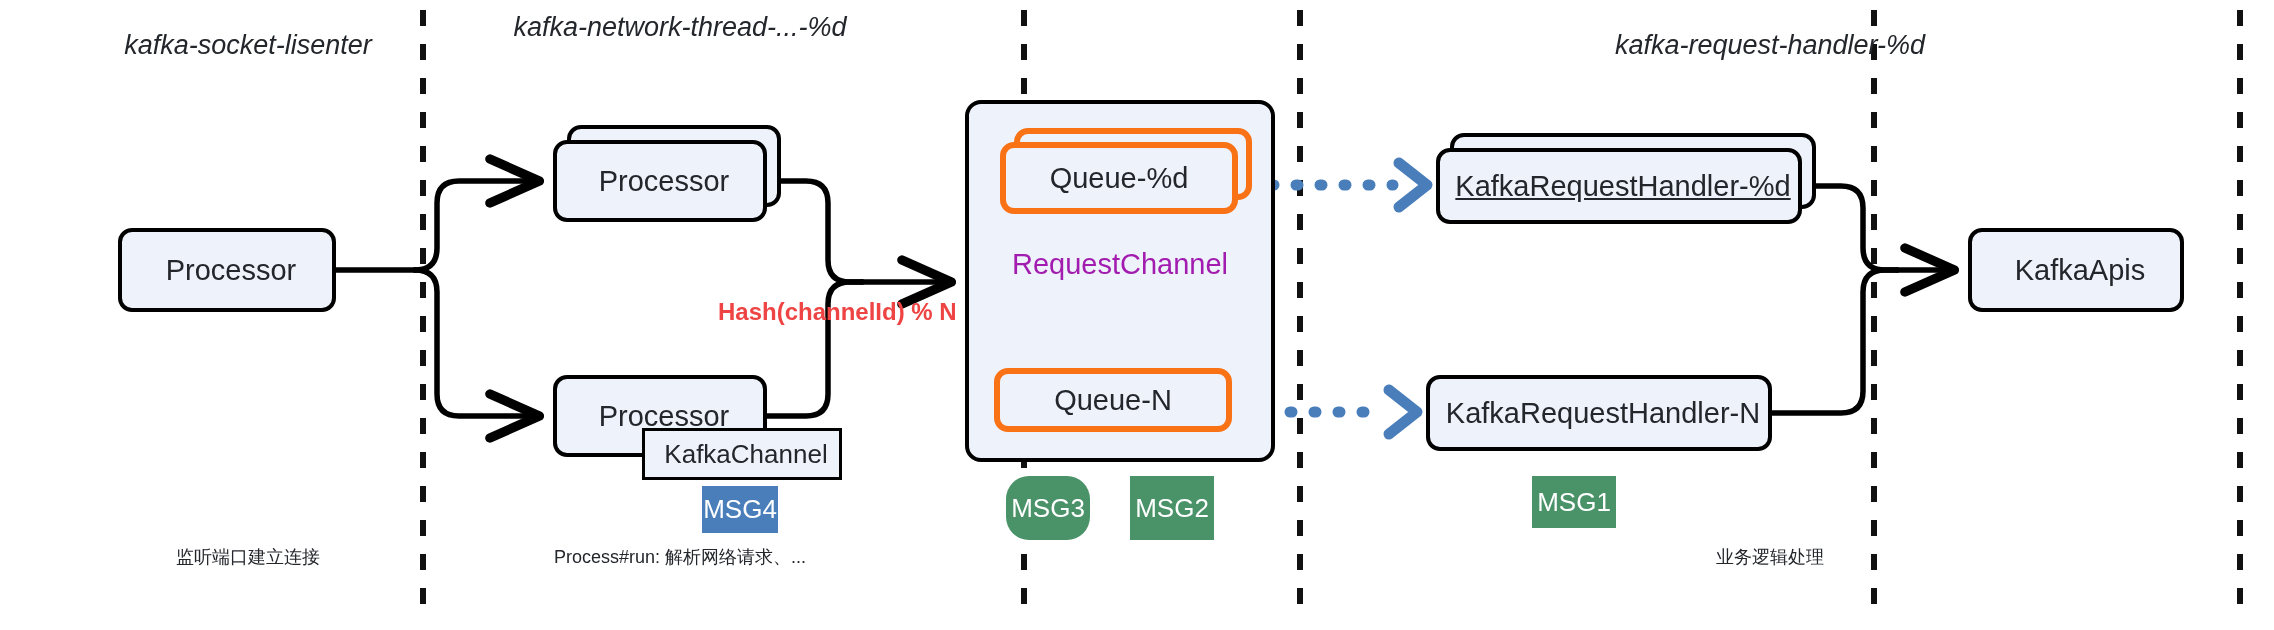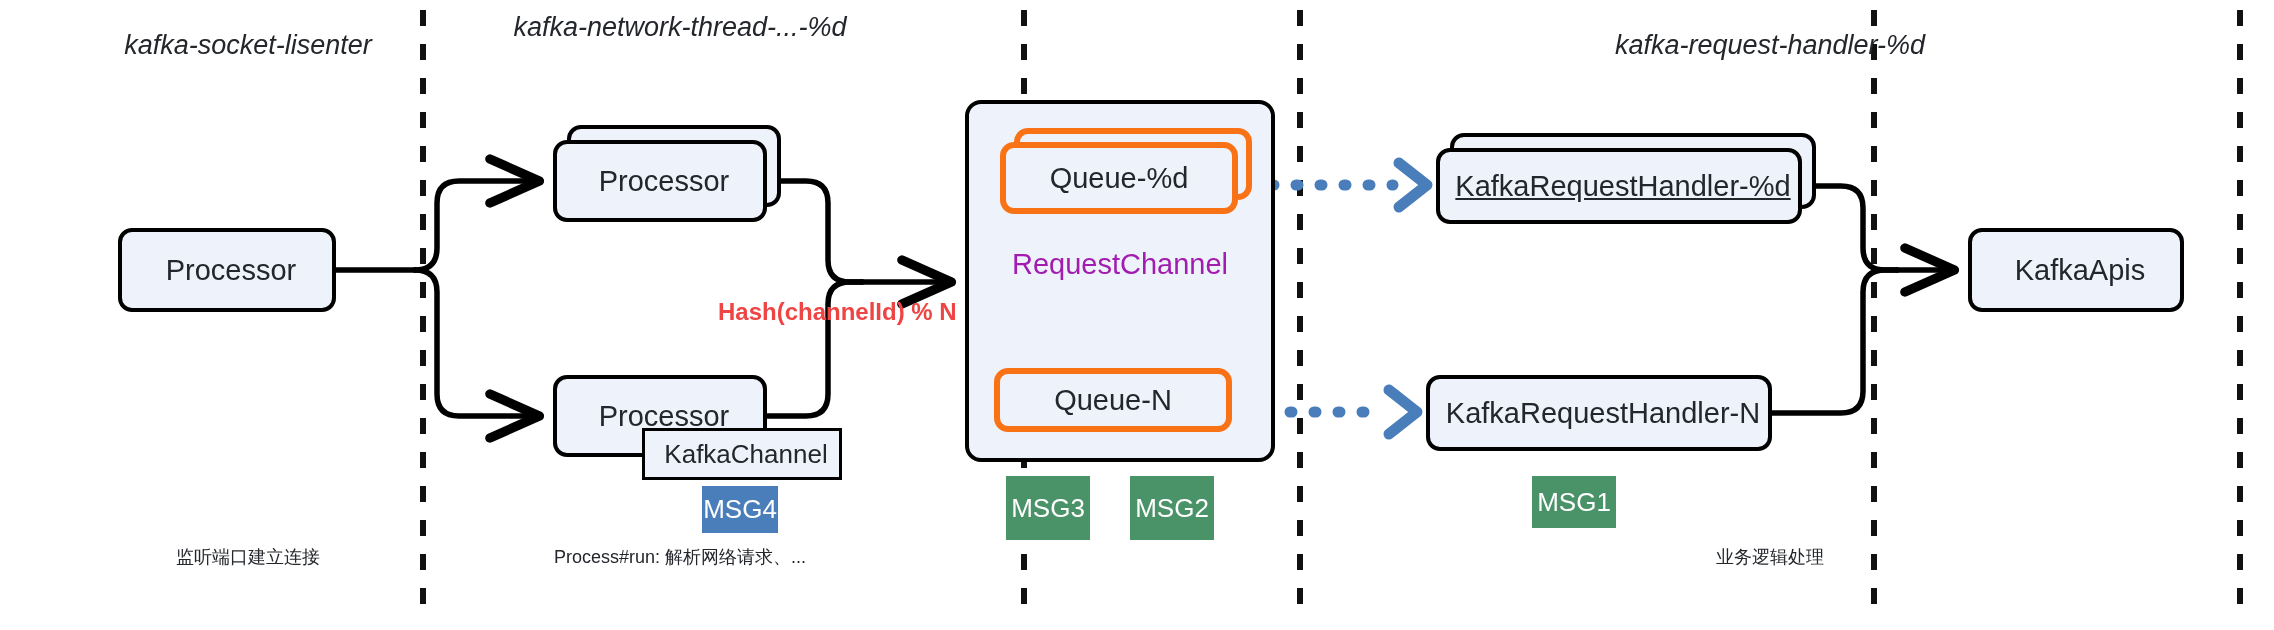--- a/index.html
+++ b/index.html
@@ -220,21 +220,21 @@
     <span>KafkaRequestHandler-N</span>
   </div>
 
   <div class="node" style="left:1968px; top:228px; width:216px; height:84px;">
     <span>KafkaApis</span>
   </div>
 
   <div class="msg" style="left:674px; top:486px; width:76px; height:47px; background:#4a7ebb;margin-left:28px;">
     <span>MSG4</span>
   </div>
-  <div class="msg" style="left:1006px; top:476px; width:84px; height:64px; background:#4a9268;">
+  <div class="msg" style="left:1006px; top:476px; width:84px; height:64px; background:#4a9268;border-radius:23px;">
     <span>MSG3</span>
   </div>
   <div class="msg" style="left:1130px; top:476px; width:84px; height:64px; background:#4a9268;">
     <span>MSG2</span>
   </div>
   <div class="msg" style="left:1532px; top:476px; width:84px; height:52px; background:#4a9268;">
     <span>MSG1</span>
   </div>
 
 </div>

